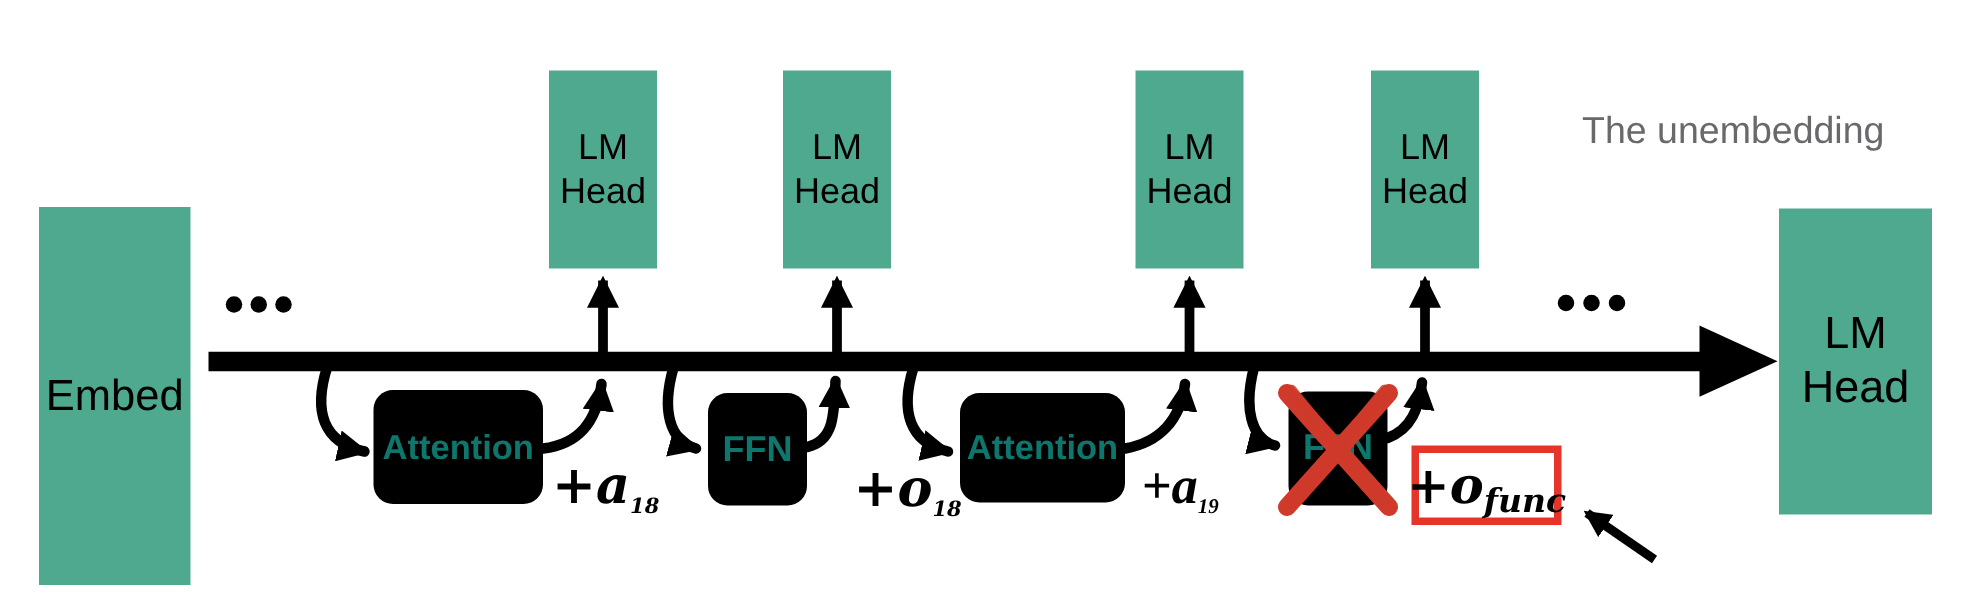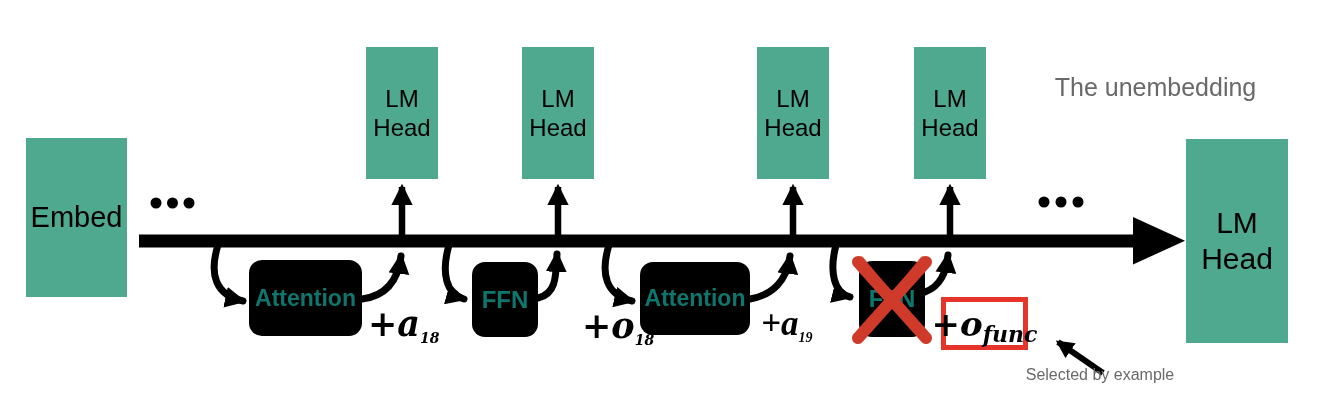--- a/index.html
+++ b/index.html
@@ -12,42 +12,42 @@
   html,body{margin:0;padding:0;background:#ffffff;}
   #stage{
     position:relative;width:1320px;height:404px;background:#ffffff;overflow:hidden;
     font-family:"Liberation Sans",sans-serif;
   }
   .green-box{
     position:absolute;background:var(--box-green);
     display:flex;align-items:center;justify-content:center;text-align:center;
     color:#000;font-weight:normal;
   }
-  .embed{left:26px;top:138px;width:101px;height:159px;font-size:29px;}
+  .embed{left:26px;top:138px;width:101px;height:252px;font-size:29px;}
   .lm-small{width:72px;height:132px;font-size:24px;line-height:29px;top:47px;}
   .lm1{left:366px;} .lm2{left:522px;} .lm3{left:757px;} .lm4{left:914px;}
   .lm-final{left:1186px;top:139px;width:102px;height:204px;font-size:30px;line-height:36px;}
   .module{
     position:absolute;background:var(--module-black);border-radius:13px;
     display:flex;align-items:center;justify-content:center;
     color:#0f766e;font-weight:bold;z-index:3;
   }
   .att1{left:249px;top:260px;width:113px;height:76px;font-size:23px;}
   .ffn1{left:472px;top:262px;width:66px;height:75px;font-size:24px;}
   .att2{left:640px;top:262px;width:110px;height:73px;font-size:23px;}
   .ffn2{left:859px;top:261px;width:66px;height:76px;font-size:24px;}
   .mlabel{
     position:absolute;z-index:4;color:#000;
     font-family:"DejaVu Serif",serif;font-style:italic;font-weight:bold;
     font-size:35px;line-height:1;white-space:nowrap;
   }
   .mlabel .sub{font-size:14px;position:relative;top:7px;}
-  .a18{left:368px;top:306px;} .o18{left:582px;top:308px;text-align:right;} .a19{left:761px;top:306px;font-family:Liberation Serif, serif;}
+  .a18{left:368px;top:306px;} .o18{left:569px;top:308px;text-align:right;} .a19{left:761px;top:306px;font-family:Liberation Serif, serif;}
   .ofunc-box{
-    position:absolute;left:941px;top:297px;width:87px;height:53px;
+    position:absolute;left:941px;top:297px;width:100px;height:53px;
     box-sizing:border-box;border:5px solid var(--highlight-red);background:#fff;
     display:flex;align-items:center;justify-content:center;z-index:5;
   }
   .ofunc-box .mtext{
     font-family:"DejaVu Serif",serif;font-style:italic;font-weight:bold;
     font-size:34px;line-height:1;color:#000;white-space:nowrap;
   }
   .ofunc-box .sub{font-size:22px;position:relative;top:6px;}
   .note{
     position:absolute;left:1003px;top:37px;width:305px;text-align:center;
@@ -172,15 +172,14 @@
   <div class="mlabel a19"><span>+a</span><span class="sub">19</span></div>
 
   <div class="ofunc-box">
     <span class="mtext"><span>+o</span><span class="sub">func</span></span>
   </div>
 
   <div class="note">
     <span>The unembedding</span><br>
     <br>
   </div>
-  <div class="selected-caption">Selected by example</div>
 
 </div>
 
 </body></html>

